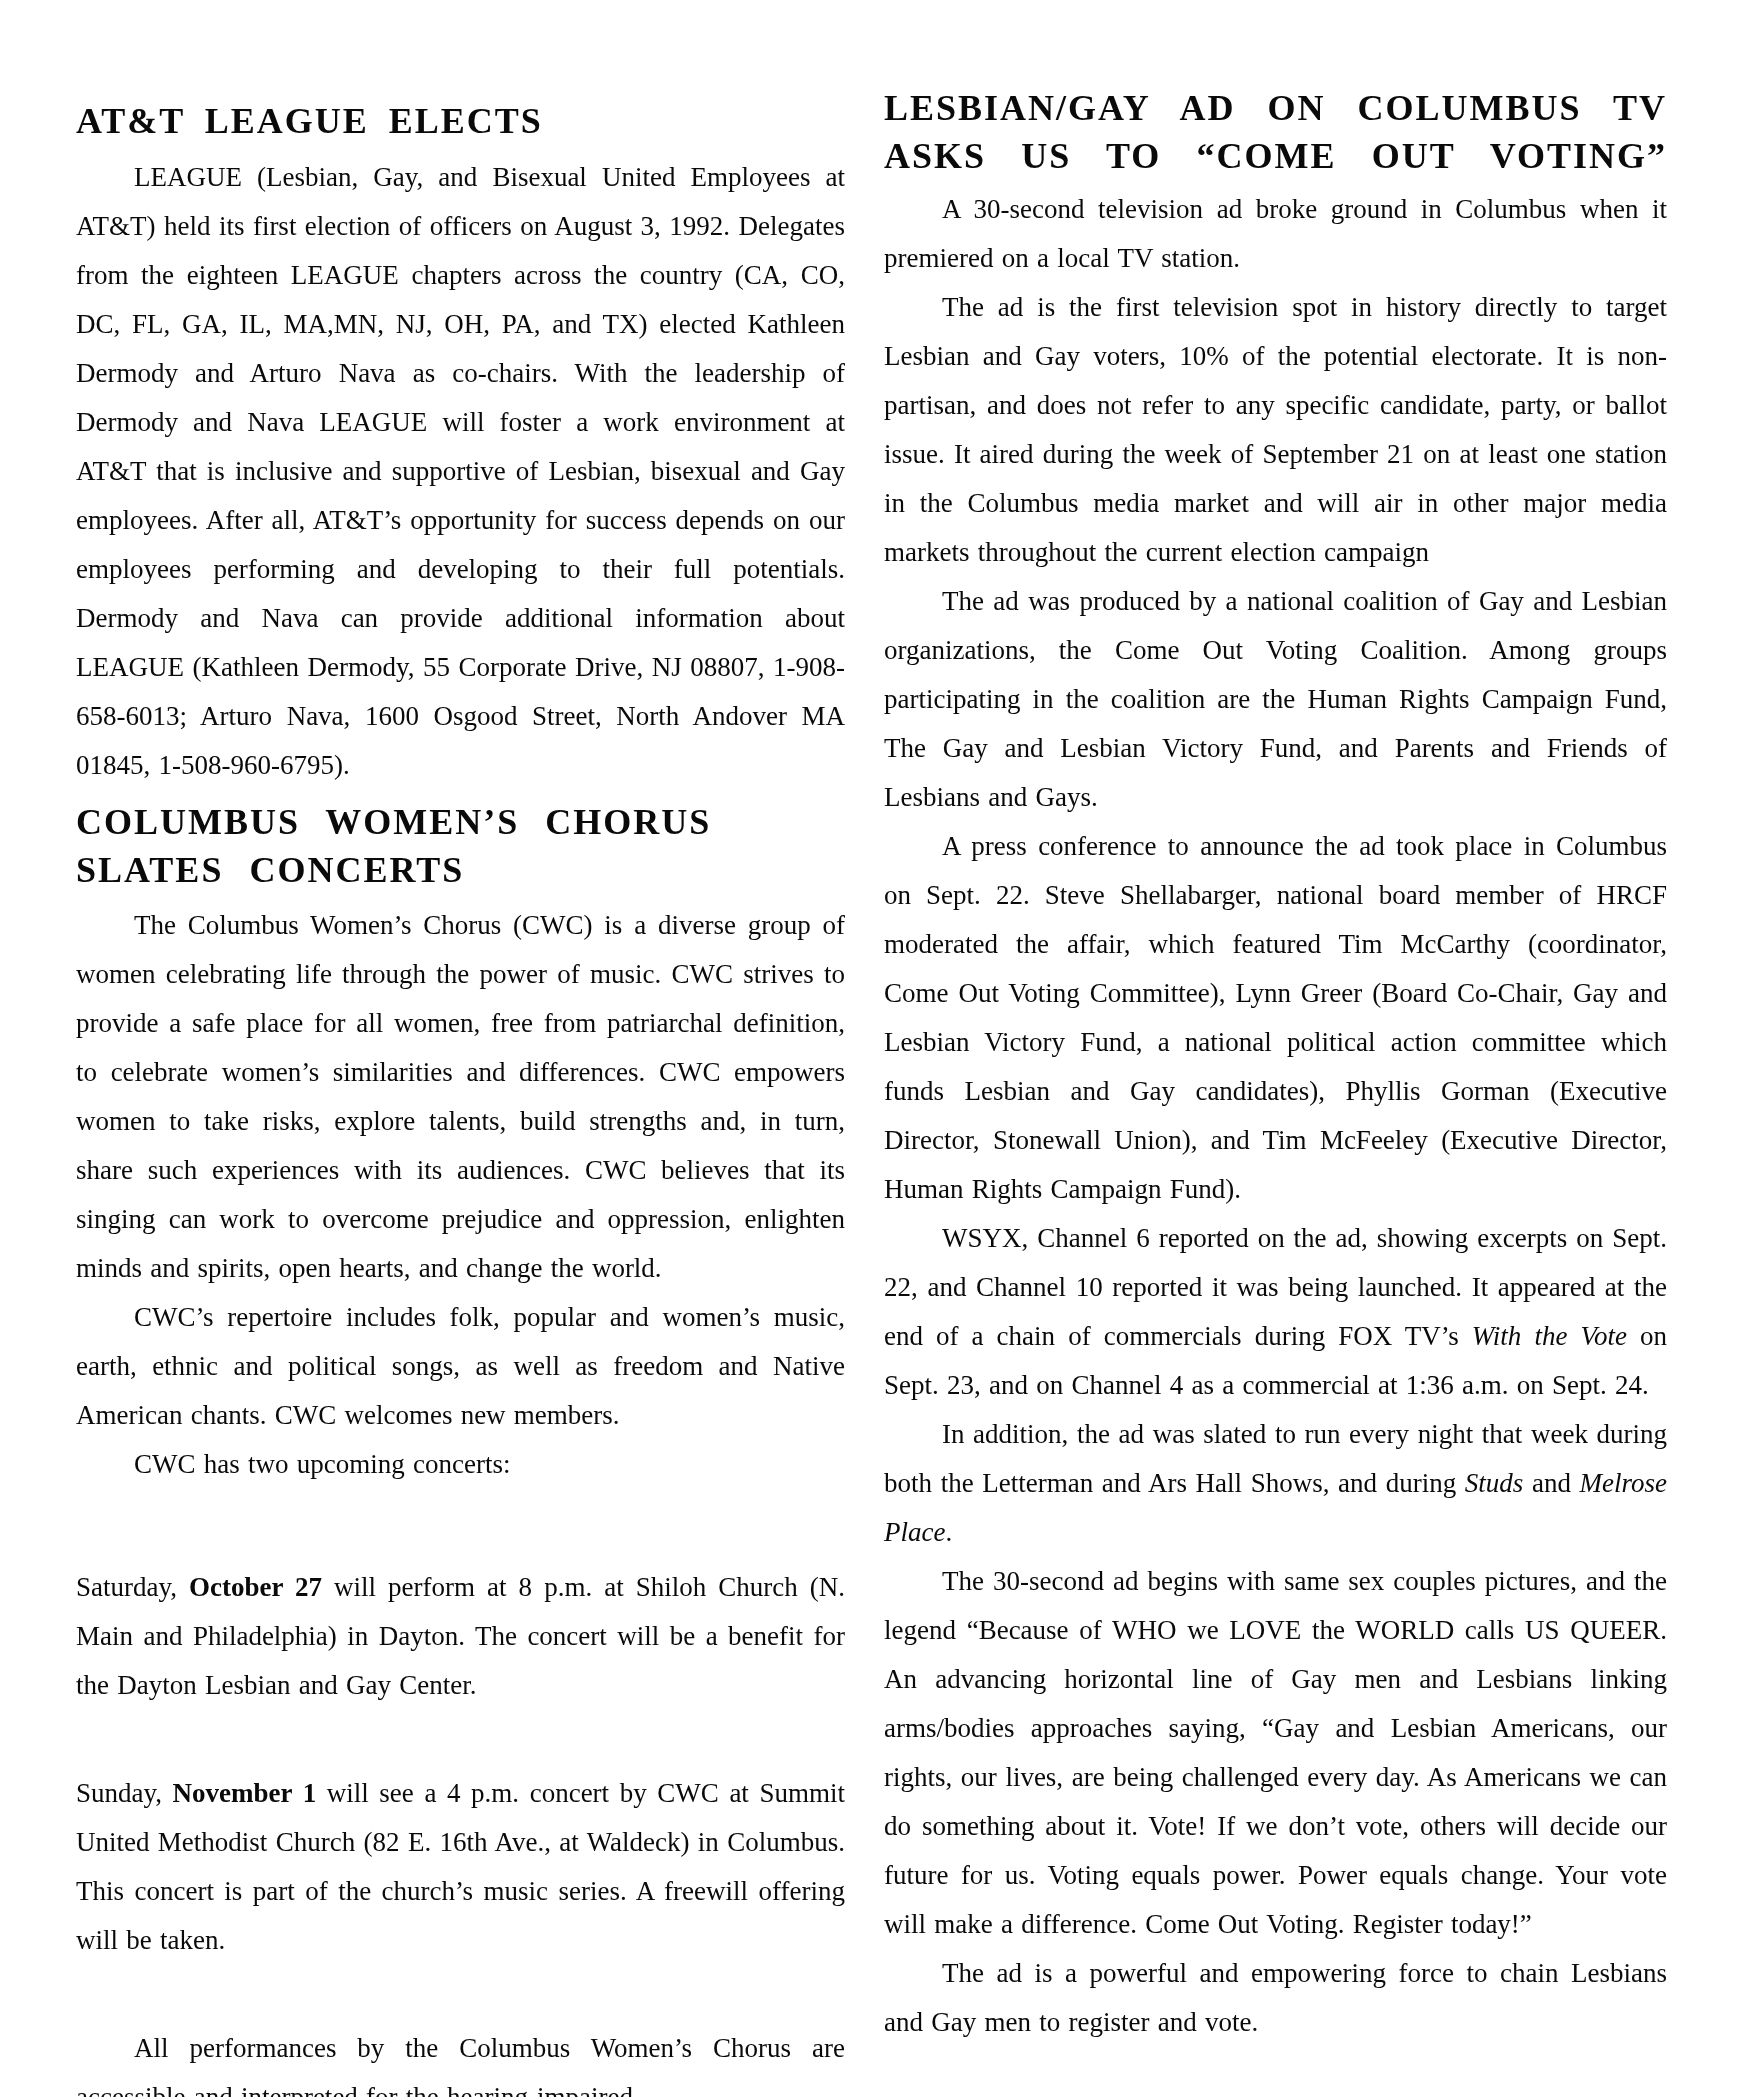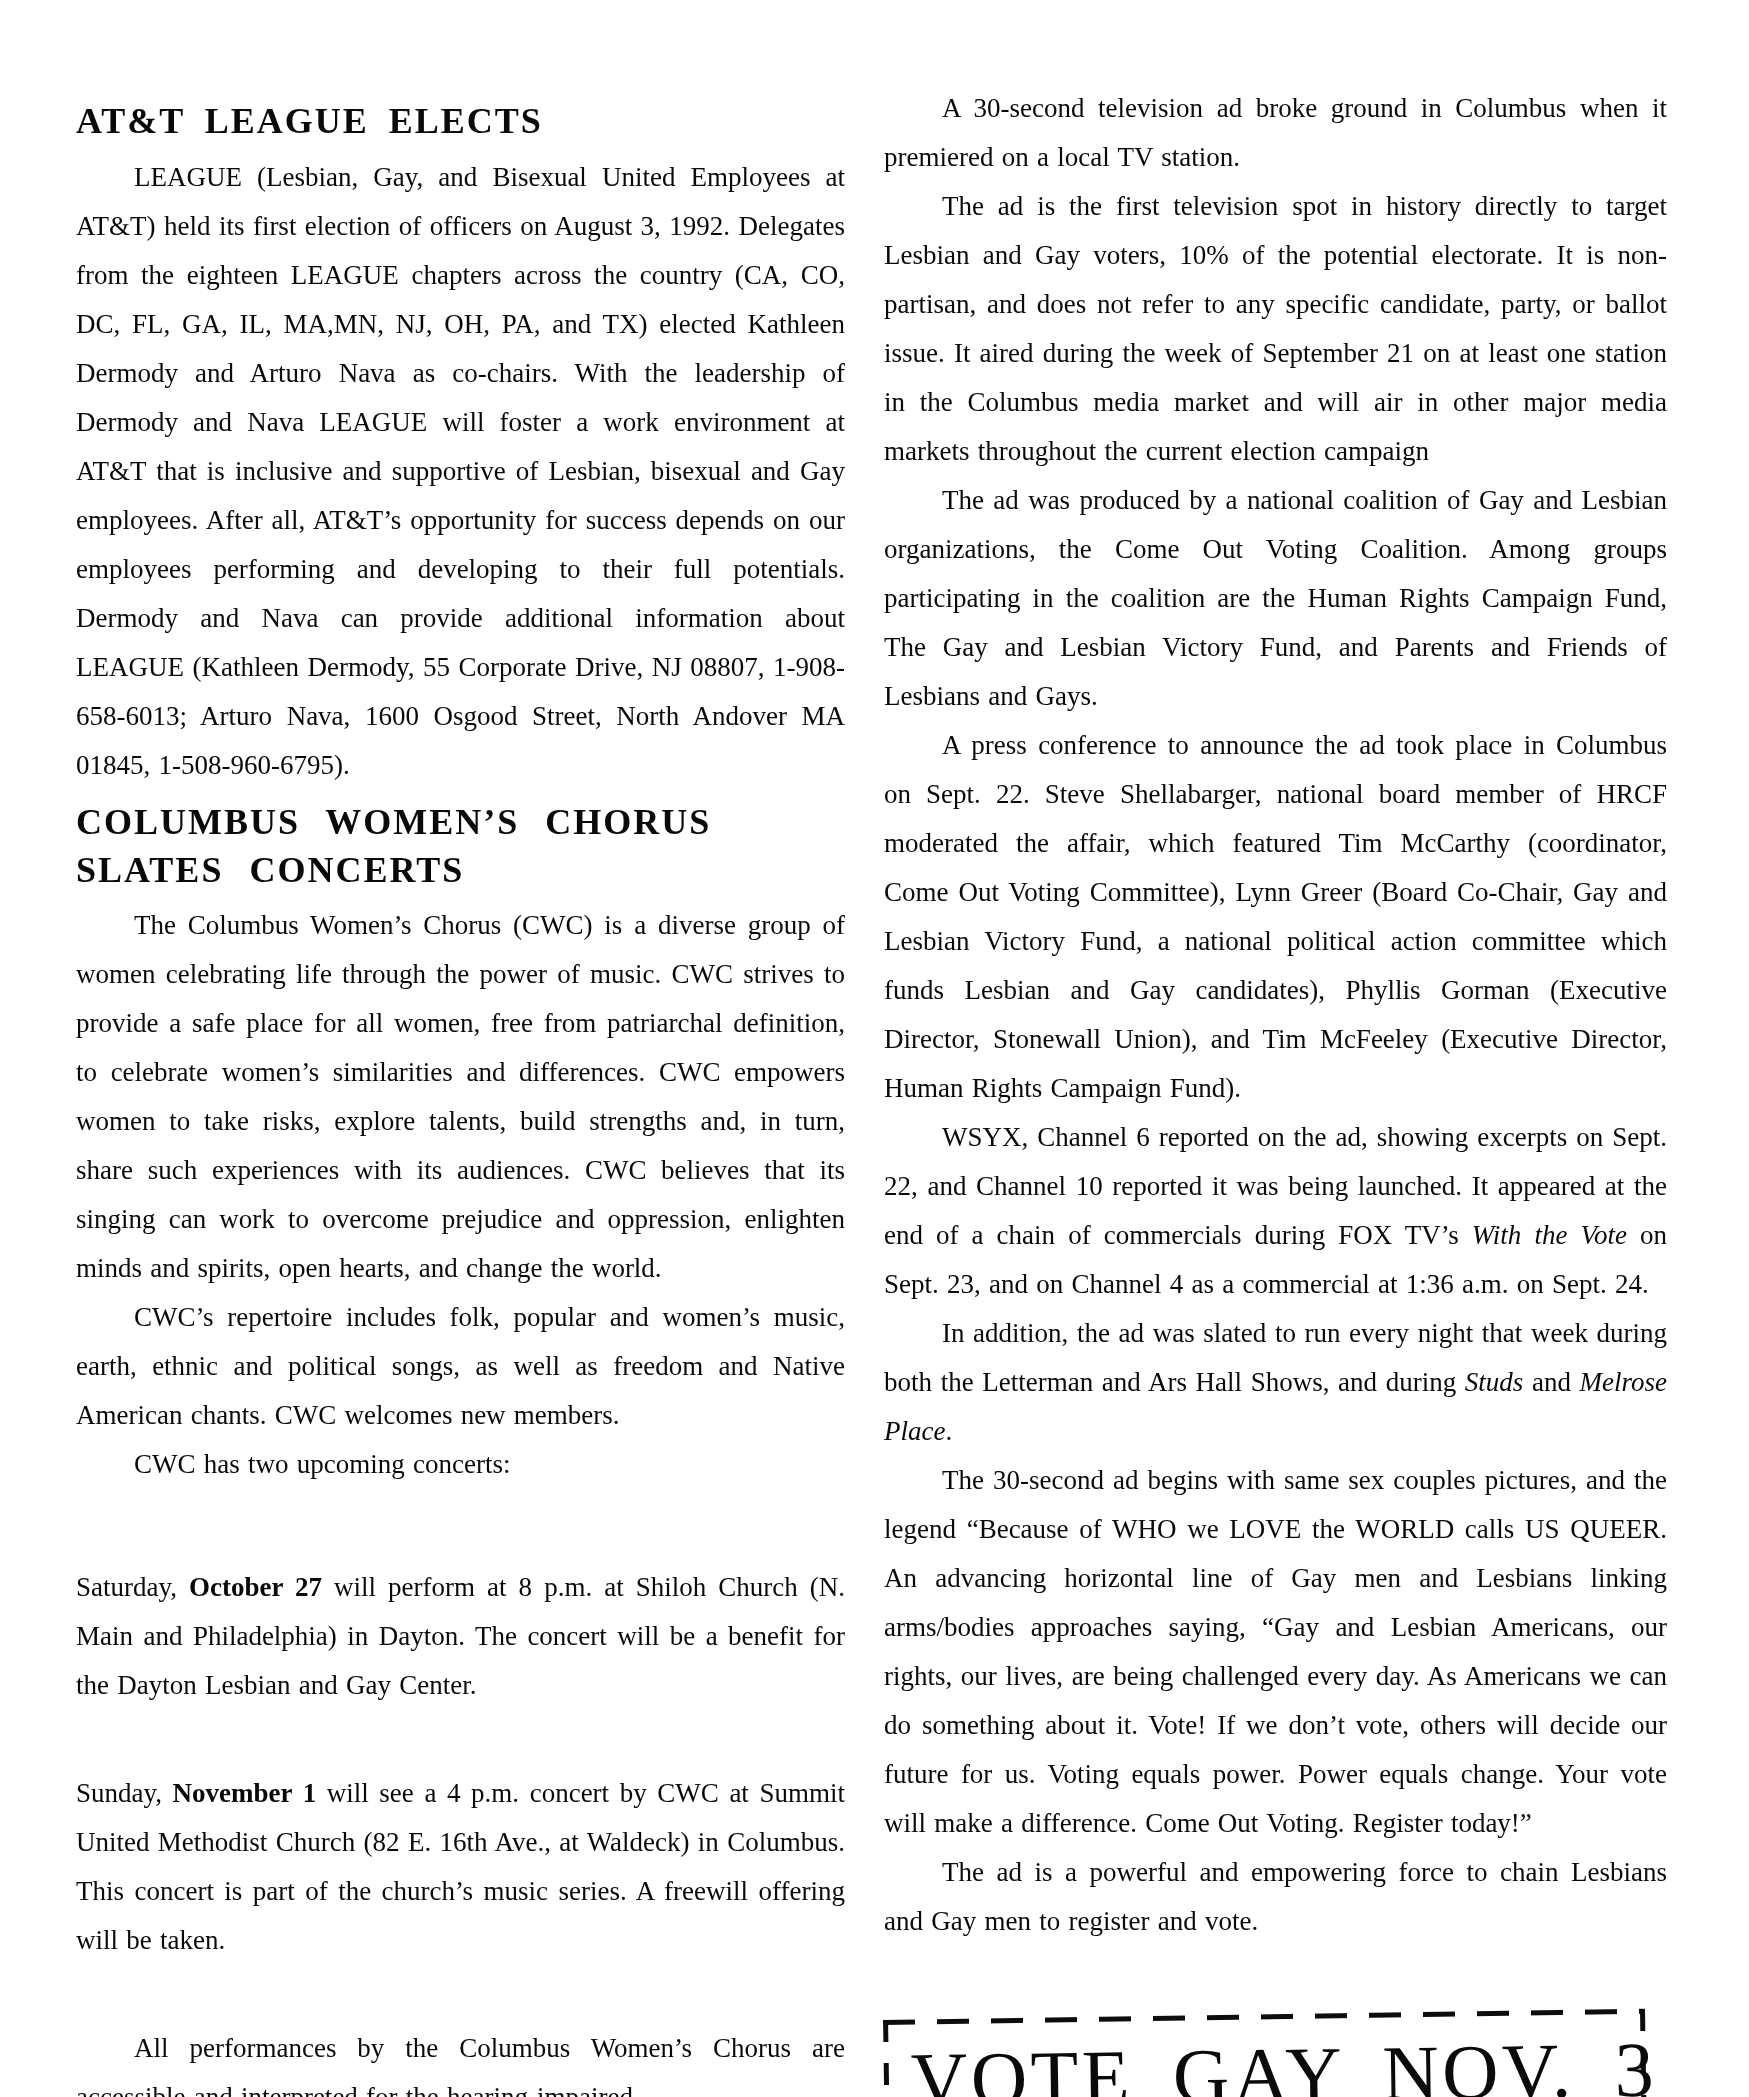--- a/index.html
+++ b/index.html
@@ -136,20 +136,24 @@
 
     <div class="dash-box life-box">
       <div class="life-line">YOUR LIFE IS YOURS TO MAKE,</div>
       <div class="life-line">TO ENJOY AND LIVE FREELY, GAILY!</div>
     </div>
 
   </section>
 
   <section class="col col-right">
 
+    <h1 class="headline" style="margin-bottom:5px">
+      <span class="jline">LESBIAN/GAY AD ON COLUMBUS TV</span>
+      <span class="jline">ASKS US TO “COME OUT VOTING”</span>
+    </h1>
 
     <p class="bp indent">A 30-second television ad broke ground in Columbus when it premiered on a local TV station.</p>
 
     <p class="bp indent">The ad is the first television spot in history directly to target Lesbian and Gay voters, 10% of the potential electorate. It is non-partisan, and does not refer to any specific candidate, party, or ballot issue. It aired during the week of September 21 on at least one station in the Columbus media market and will air in other major media markets throughout the current election campaign</p>
 
     <p class="bp indent">The ad was produced by a national coalition of Gay and Lesbian organizations, the Come Out Voting Coalition. Among groups participating in the coalition are the Human Rights Campaign Fund, The Gay and Lesbian Victory Fund, and Parents and Friends of Lesbians and Gays.</p>
 
     <p class="bp indent">A press conference to announce the ad took place in Columbus on Sept. 22. Steve Shellabarger, national board member of HRCF moderated the affair, which featured Tim McCarthy (coordinator, Come Out Voting Committee), Lynn Greer (Board Co-Chair, Gay and Lesbian Victory Fund, a national political action committee which funds Lesbian and Gay candidates), Phyllis Gorman (Executive Director, Stonewall Union), and Tim McFeeley (Executive Director, Human Rights Campaign Fund).</p>
 
     <p class="bp indent">

